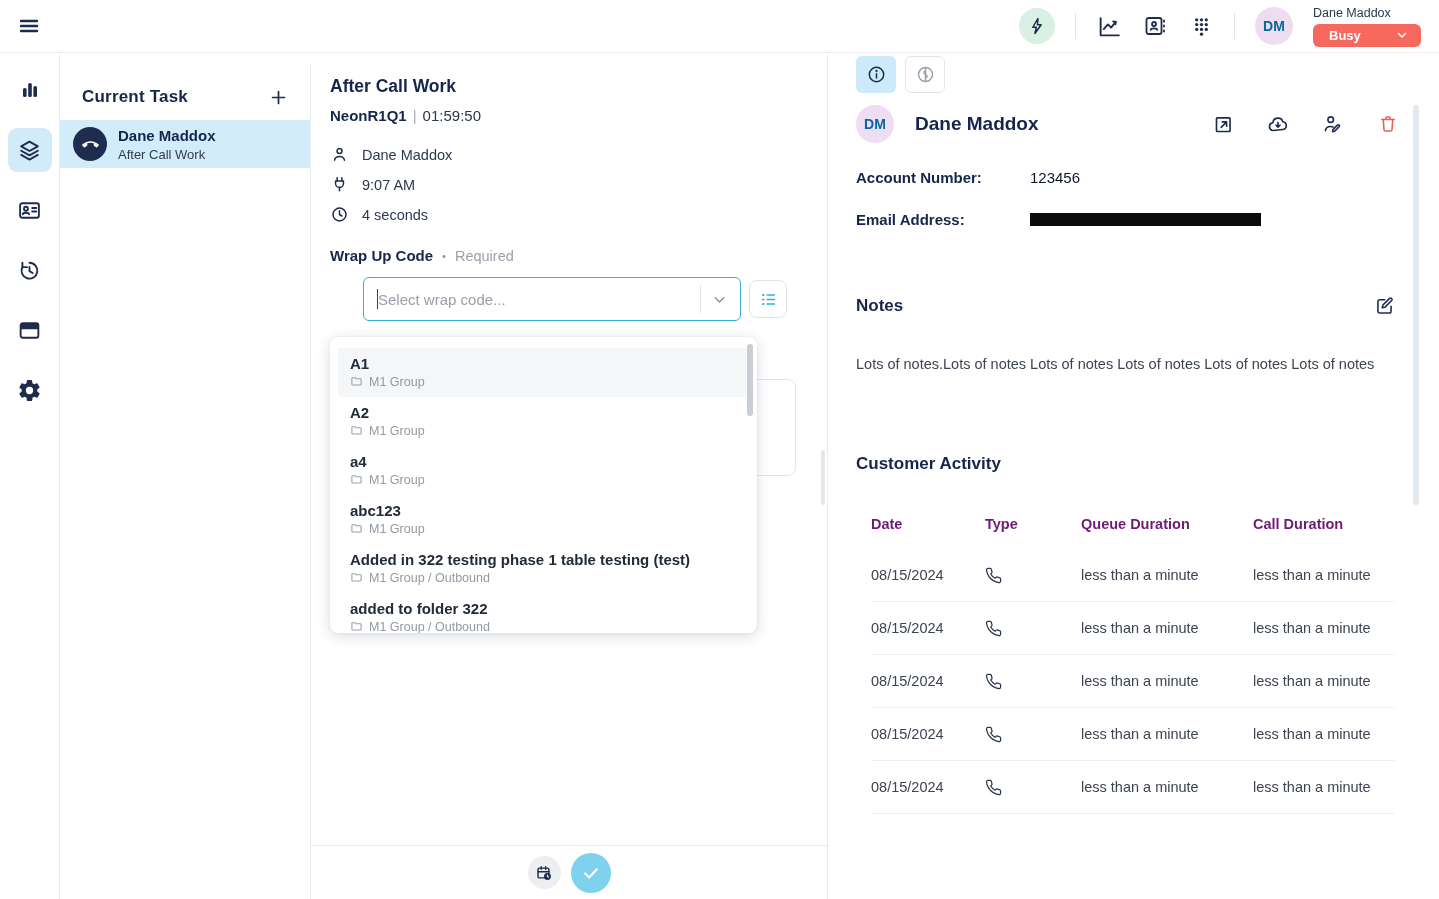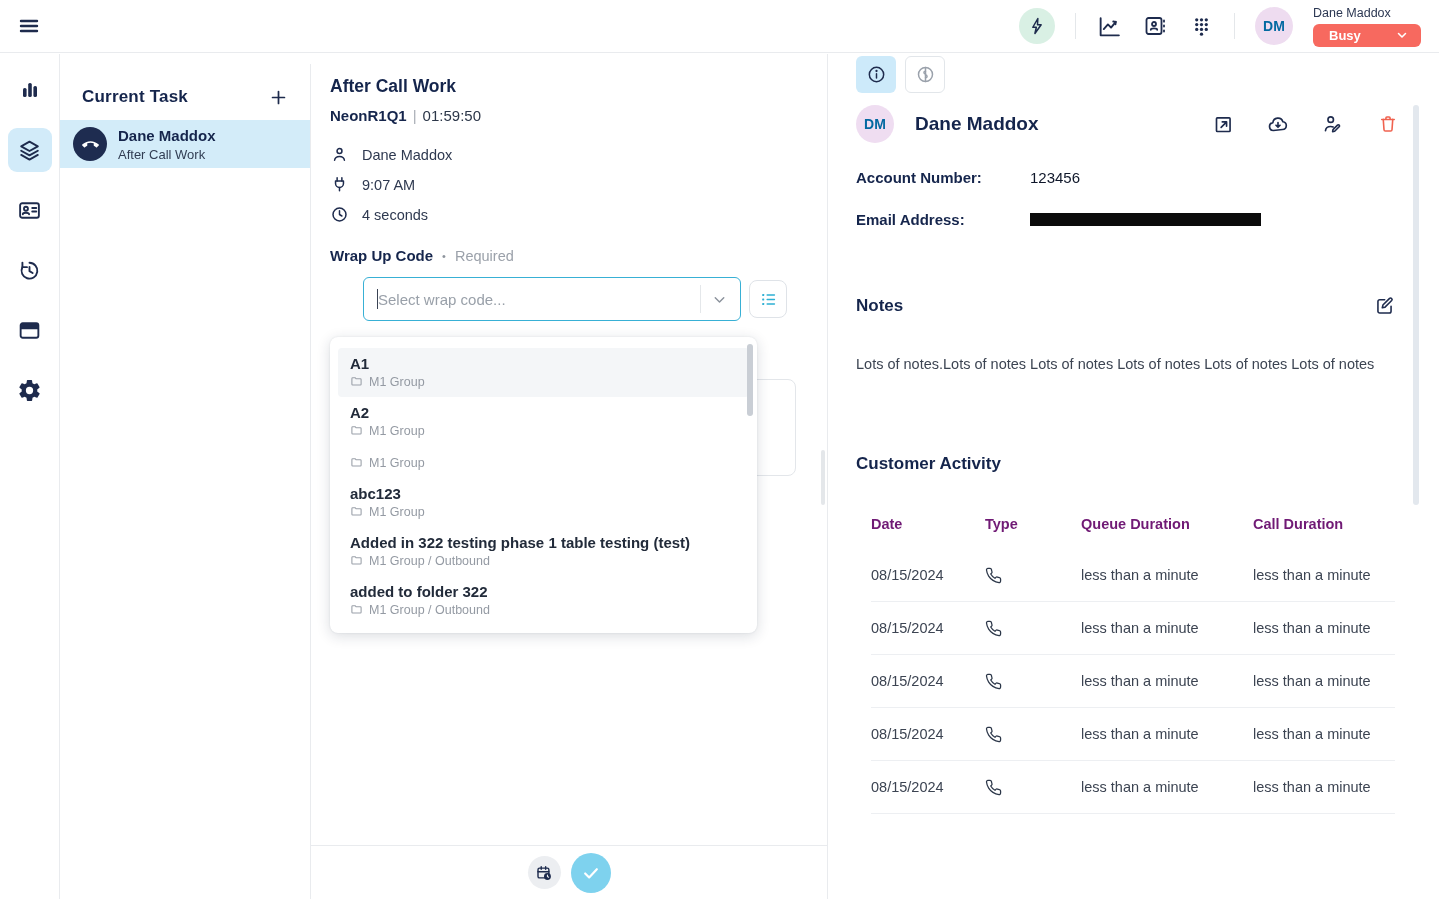--- a/index.html
+++ b/index.html
@@ -319,20 +319,21 @@
           <div class="dd-option">
           <div class="dd-label">A2</div>
           <div class="dd-group">
             <svg width="13" height="13" viewBox="0 0 24 24" fill="none" stroke="#9aa0a9" stroke-width="2" stroke-linejoin="round">
               <path d="M3.5 6.5A1.5 1.5 0 0 1 5 5h4.4l2 2H19a1.5 1.5 0 0 1 1.5 1.5V17A1.5 1.5 0 0 1 19 18.5H5A1.5 1.5 0 0 1 3.5 17z"></path>
             </svg>
             <span>M1 Group</span>
           </div>
         </div>
           <div class="dd-option">
+          <div class="dd-label">a4</div>
           <div class="dd-group">
             <svg width="13" height="13" viewBox="0 0 24 24" fill="none" stroke="#9aa0a9" stroke-width="2" stroke-linejoin="round">
               <path d="M3.5 6.5A1.5 1.5 0 0 1 5 5h4.4l2 2H19a1.5 1.5 0 0 1 1.5 1.5V17A1.5 1.5 0 0 1 19 18.5H5A1.5 1.5 0 0 1 3.5 17z"></path>
             </svg>
             <span>M1 Group</span>
           </div>
         </div>
           <div class="dd-option">
           <div class="dd-label">abc123</div>
           <div class="dd-group">

